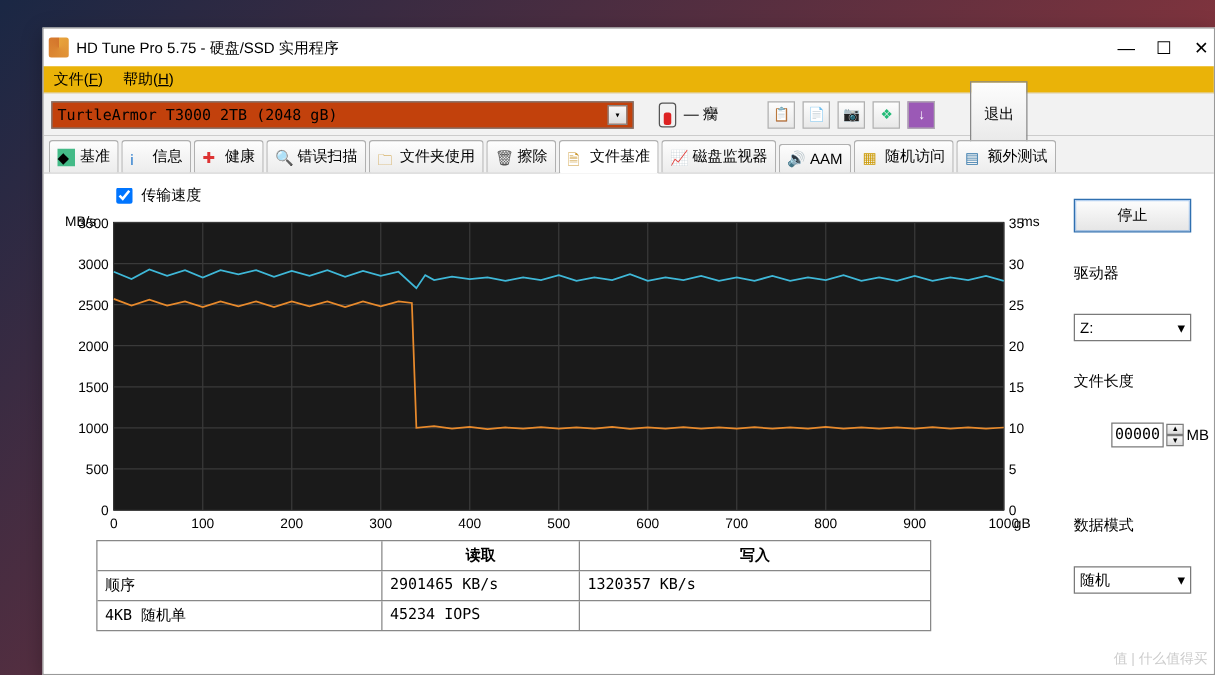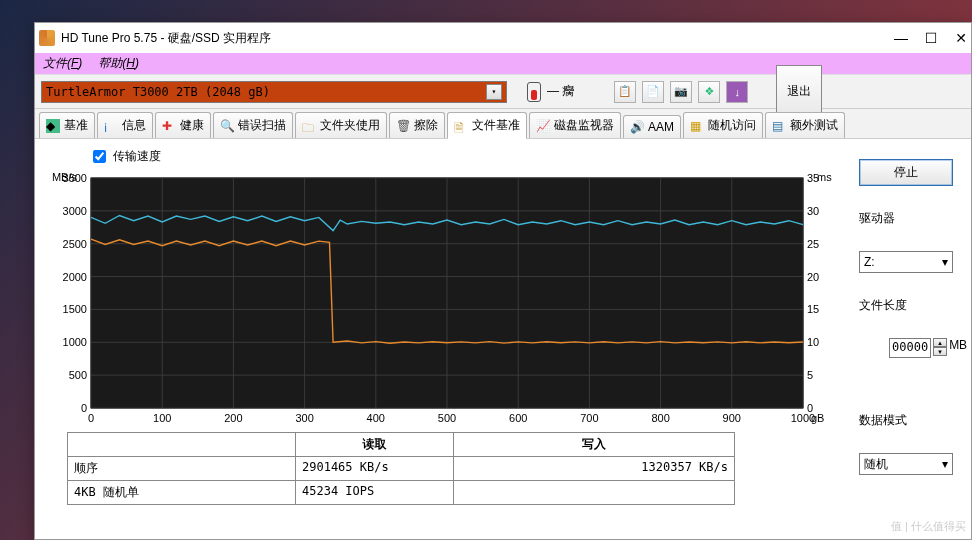--- a/index.html
+++ b/index.html
@@ -3,52 +3,52 @@
 <meta charset="utf-8">
 <style>
   * { box-sizing: border-box; }
   body { margin: 0; width: 972px; height: 540px; font-family: "Microsoft YaHei", "Segoe UI", sans-serif; font-size: 12px; background: linear-gradient(135deg, #1a2744, #b33a3a); overflow: hidden; }
   .window { position: absolute; left: 34px; top: 22px; width: 938px; height: 518px; background: #fff; border: 1px solid #999; box-shadow: 0 4px 16px rgba(0,0,0,.3); }
   .titlebar { height: 30px; display: flex; align-items: center; padding: 0 4px; background: #fff; }
   .titlebar .ico { width: 16px; height: 16px; background: conic-gradient(#e8a43c, #d4752c); border-radius: 2px; margin-right: 6px; }
   .titlebar .title { flex: 1; font-size: 12px; }
   .winbtns { display: flex; gap: 18px; align-items: center; }
   .winbtn { width: 12px; height: 12px; display: flex; align-items: center; justify-content: center; font-size: 14px; color: #000; }
-  .menubar { height: 22px; background: #f0abfc; padding: 0 8px; display: flex; gap: 16px; align-items: center; border-bottom: 1px solid #e0e0e0; font-style: italic; }
+  .menubar { height: 22px; background: #eab308; padding: 0 8px; display: flex; gap: 16px; align-items: center; border-bottom: 1px solid #e0e0e0; }
   .menuitem u { text-decoration: underline; }
   .toolbar { height: 34px; background: #f2f2f2; border-bottom: 1px solid #ccc; display: flex; align-items: center; padding: 0 6px; gap: 6px; }
   .drive-combo { height: 22px; width: 466px; background: #c2410c; border: 1px solid #7a7a7a; display: flex; align-items: center; padding: 0 4px; font-family: "SimSun", monospace; font-size: 12px; justify-content: space-between; }
   .combo-arrow { width: 16px; height: 16px; background: linear-gradient(#f8f8f8,#ddd); border: 1px solid #888; display: flex; align-items: center; justify-content: center; font-size: 8px; }
   .toolbar .iconbtn { width: 22px; height: 22px; border: 1px solid #b0b0b0; background: linear-gradient(#fdfdfd,#e8e8e8); display: flex; align-items: center; justify-content: center; font-size: 11px; }
   .toolbar .iconbtn.green { color:#2b7; }
   .toolbar .iconbtn.purple { background:#9b59b6; color:#fff; }
   .toolbar .exit { padding: 17px 10px; border: 1px solid #888; background: linear-gradient(#fdfdfd,#e8e8e8); }
   .thermo { width: 14px; height: 20px; border: 1px solid #555; border-radius: 3px; position: relative; }
   .thermo::after { content:""; position:absolute; bottom:1px; left:3px; width:6px; height:10px; background:#d22; border-radius:2px; }
   .tabbar { height: 30px; background: #f2f2f2; border-bottom: 1px solid #ccc; display: flex; align-items: flex-end; padding: 0 4px; gap: 2px; }
   .tab { padding: 4px 6px; background: linear-gradient(#fdfdfd,#ececec); border: 1px solid #b0b0b0; border-bottom: none; border-radius: 3px 3px 0 0; display: flex; align-items: center; gap: 4px; font-size: 12px; }
   .tab.active { background: #fff; position: relative; top: 1px; border-bottom: 1px solid #fff; }
   .tab .ti { width: 14px; height: 14px; display: inline-block; }
   .content { position: absolute; top: 116px; left: 0; right: 0; bottom: 0; background: #fff; padding: 8px 10px; display: flex; }
   .chart-area { flex: 1; }
   .chk { display: flex; align-items: center; gap: 4px; margin: 0 0 2px 44px; }
   .chk input { }
   .chart-wrap { position: relative; height: 260px; margin: 0 0 4px 0; }
   .chart-svg { position: absolute; left: 0; top: 0; }
-  .table { border: 1px solid #888; width: 668px; margin-left: 22px; font-family: "SimSun", monospace; }
+  .table { border: 1px solid #888; width: 668px; margin-left: 32px; font-family: "SimSun", monospace; }
   .trow { display: flex; border-bottom: 1px solid #888; }
   .tcell { padding: 3px 6px; border-right: 1px solid #888; }
   .tcell:last-child { border-right: none; }
-  .c1 { width: 228px; } .c2 { width: 158px; } .c3 { flex:1;text-align:right; }
+  .c1 { width: 228px; } .c2 { width: 158px; } .c3 { flex:1; }
   .trow.head .tcell { font-weight: bold; text-align: center; }
   .side { width: 110px; padding: 12px 8px 0 8px; display: flex; flex-direction: column; gap: 24px; }
   .btn { padding: 4px 8px; border: 1px solid #7a7a7a; background: linear-gradient(#fdfdfd,#e5e5e5); text-align: center; }
   .btn.primary { border-color: #2f6fb0; box-shadow: inset 0 0 0 1px rgba(70,140,220,.4); }
   .lbl { font-size: 12px; }
-  .fld { display: flex; gap: 2px; padding-left: 30px; }
+  .fld { display: flex; align-items: center; gap: 2px; padding-left: 30px; }
   .spin { width: 62px; height: 20px; border: 1px solid #7a7a7a; background:#fff; text-align:right; padding:1px 2px; font-family: "SimSun", monospace; }
   .spinbtns { display:flex; flex-direction:column; }
   .spinbtns div { width:14px; height:9px; border:1px solid #7a7a7a; background:linear-gradient(#f8f8f8,#ddd); font-size:7px; line-height:7px; text-align:center; }
   .small-combo { height: 22px; border: 1px solid #7a7a7a; background: #fff; display: flex; align-items: center; justify-content: space-between; padding: 0 4px; }
   .watermark { position:absolute; right:6px; bottom:6px; font-size:11px; color:#ccc; pointer-events:none;text-align:center; }
 </style>
 </head>
 <body>
 
 <div class="window">

